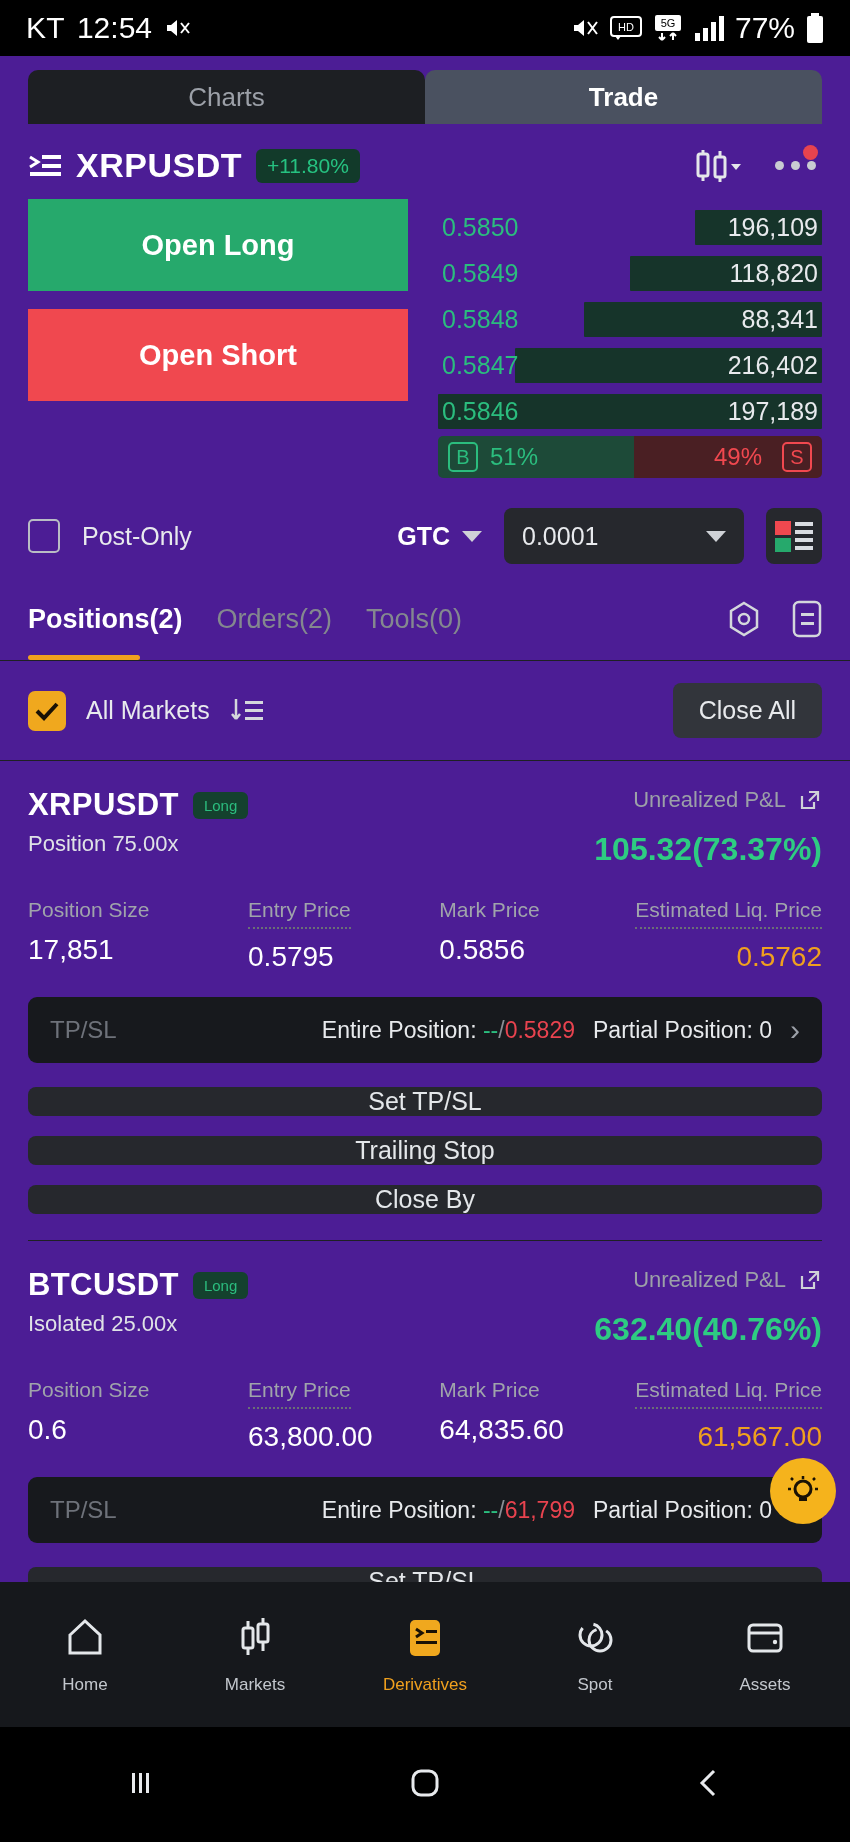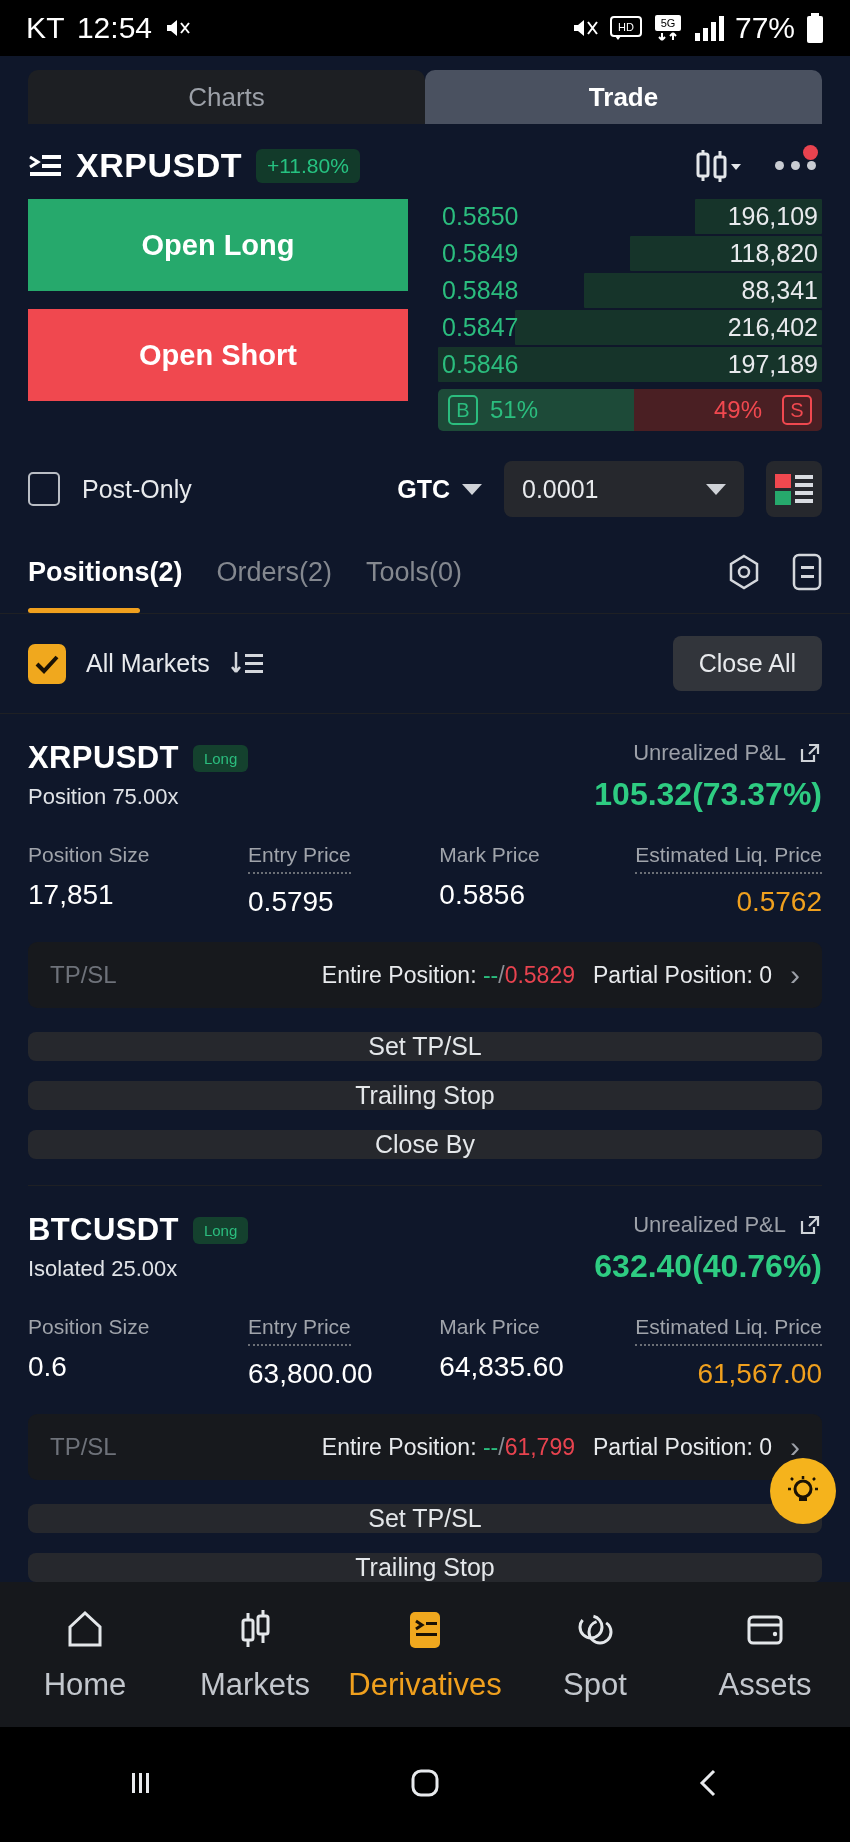--- a/index.html
+++ b/index.html
@@ -17,21 +17,21 @@
     justify-content: space-between; padding: 0 26px;
   }
   .sb-left { display: flex; align-items: center; gap: 12px; }
   .sb-carrier { color: #fff; font-size: 30px; letter-spacing: .3px; }
   .sb-time { color: #fff; font-size: 30px; }
   .sb-right { display: flex; align-items: center; gap: 11px; }
   .sb-pct { color: #fff; font-size: 30px; }
   .ico { display: inline-flex; align-items: center; justify-content: center; }
 
   
-  .app { background: #0f172a; height: 1586px; position: relative; }
+  .app { background: #4c1d95; height: 1586px; position: relative; }
 
   
   .seg-wrap { padding: 14px 28px 0 28px; display: flex; }
   .seg {
     flex: 1; height: 54px; display: flex; align-items: center; justify-content: center;
     font-size: 26px; border-radius: 10px 10px 0 0;
   }
   .seg.inactive { background: #1d1f23; color: #9ca0a8; }
   .seg.active { background: #4a5160; color: #fff; font-weight: bold; }
 
@@ -58,21 +58,21 @@
   .big-btn {
     height: 92px; border-radius: 0; display: flex; align-items: center;
     justify-content: center; color: #fff; font-size: 29px; font-weight: bold;
   }
   .btn-long { background: #26a96c; }
   .btn-short { background: #f0484f; }
 
   .book { flex: 1; position: relative; }
   .book-row {
     position: relative; height: 35px; display: flex; align-items: center;
-    justify-content: space-between; padding: 0 4px; margin-bottom: 2px;
+    justify-content: space-between; padding: 0 4px; margin-bottom: 2px; margin-top: 11px;
   }
   .depth {
     position: absolute; right: 0; top: 0; bottom: 0;
     background: #16342a; z-index: 0; border-radius: 1px;
   }
   .bk-price { position: relative; z-index: 1; color: #2bbd7e; font-size: 25px; }
   .bk-qty { position: relative; z-index: 1; color: #e8eaed; font-size: 25px; }
 
   .ratio {
     display: flex; align-items: center; height: 42px; margin-top: 7px;
@@ -161,21 +161,21 @@
   .pc-side {
     background: #14412e; color: #2bbd7e; font-size: 15px;
     padding: 5px 11px; border-radius: 6px;
   }
   .pc-lev { color: #dfe2e6; font-size: 22px; margin-top: 8px; }
   .pc-pnl { text-align: right; }
   .pnl-label {
     color: #9ca0a8; font-size: 22px; display: flex; align-items: center;
     justify-content: flex-end; gap: 12px;
   }
-  .pnl-val { color: #2ecc82; font-size: 32px; font-weight: bold; margin-top: 10px; }
+  .pnl-val { color: #2ecc82; font-size: 32px; font-weight: bold; margin-top: 18px; }
 
   .metrics { display: flex; margin-top: 30px; }
   .m { flex: 1; }
   .m:nth-child(1) { flex: 1.15; }
   .m:nth-child(4) { text-align: right; }
   .m-label { color: #a0a4ab; font-size: 21px; }
   .m-label.dotted { border-bottom: 2px dotted #6b6f76; display: inline-block; padding-bottom: 5px; }
   .m-val { color: #fff; font-size: 28px; margin-top: 12px; }
   .m-val.liq { color: #f0a01e; }
 
@@ -209,21 +209,21 @@
   }
 
   
   .botnav {
     position: absolute; left: 0; right: 0; bottom: 115px; height: 145px;
     background: #16181c; display: flex; align-items: center;
   }
   .nav-item {
     flex: 1; display: flex; flex-direction: column; align-items: center; gap: 14px;
   }
-  .nav-label { font-size: 31px; color: #c3c7cd; }
+  .nav-label { font-size: 17px; color: #c3c7cd; }
   .nav-item.active .nav-label { color: #f0a01e; }
 
   
   .sysnav {
     position: absolute; left: 0; right: 0; bottom: 0; height: 115px;
     background: #000; display: flex; align-items: center; justify-content: space-around;
   }
   .sys-b { color: #e8eaed; }
 </style>
 </head>

